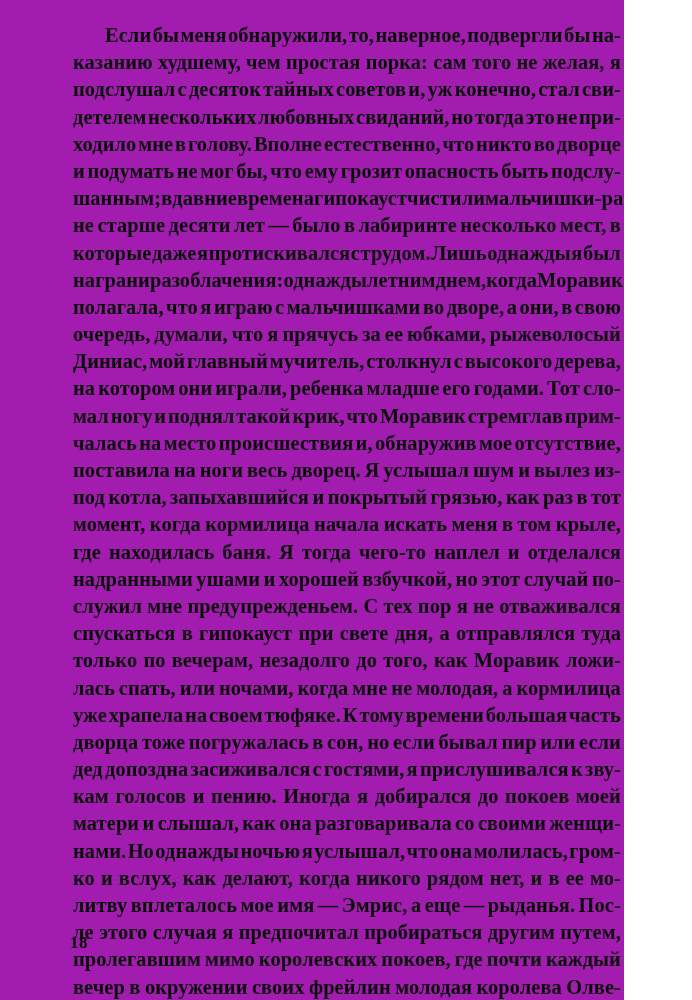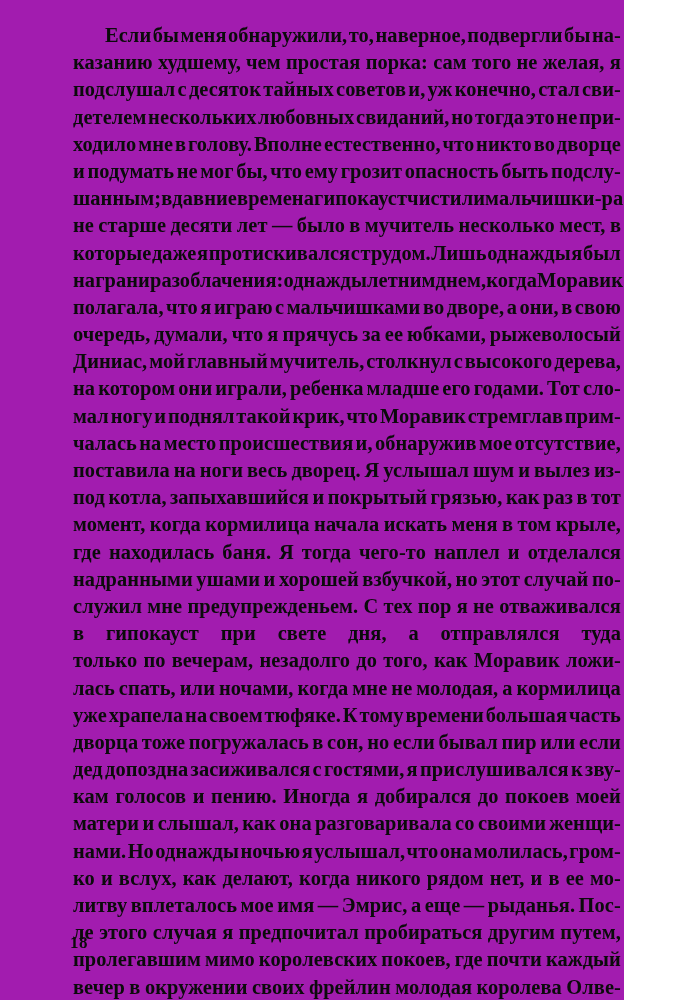--- a/index.html
+++ b/index.html
@@ -70,36 +70,36 @@
 <div class="page">
 
   <div class="text-column">
       <div class="line justify indent"><span class="word">Если</span><span class="word">бы</span><span class="word">меня</span><span class="word">обнаружили,</span><span class="word">то,</span><span class="word">наверное,</span><span class="word">подвергли</span><span class="word">бы</span><span class="word">на-</span></div>
       <div class="line justify"><span class="word">казанию</span><span class="word">худшему,</span><span class="word">чем</span><span class="word">простая</span><span class="word">порка:</span><span class="word">сам</span><span class="word">того</span><span class="word">не</span><span class="word">желая,</span><span class="word">я</span></div>
       <div class="line justify"><span class="word">подслушал</span><span class="word">с</span><span class="word">десяток</span><span class="word">тайных</span><span class="word">советов</span><span class="word">и,</span><span class="word">уж</span><span class="word">конечно,</span><span class="word">стал</span><span class="word">сви-</span></div>
       <div class="line justify"><span class="word">детелем</span><span class="word">нескольких</span><span class="word">любовных</span><span class="word">свиданий,</span><span class="word">но</span><span class="word">тогда</span><span class="word">это</span><span class="word">не</span><span class="word">при-</span></div>
       <div class="line justify"><span class="word">ходило</span><span class="word">мне</span><span class="word">в</span><span class="word">голову.</span><span class="word">Вполне</span><span class="word">естественно,</span><span class="word">что</span><span class="word">никто</span><span class="word">во</span><span class="word">дворце</span></div>
       <div class="line justify"><span class="word">и</span><span class="word">подумать</span><span class="word">не</span><span class="word">мог</span><span class="word">бы,</span><span class="word">что</span><span class="word">ему</span><span class="word">грозит</span><span class="word">опасность</span><span class="word">быть</span><span class="word">подслу-</span></div>
       <div class="line justify"><span class="word">шанным;</span><span class="word">в</span><span class="word">давние</span><span class="word">времена</span><span class="word">гипокауст</span><span class="word">чистили</span><span class="word">мальчишки-рабы</span></div>
-      <div class="line justify"><span class="word">не</span><span class="word">старше</span><span class="word">десяти</span><span class="word">лет</span><span class="word">—</span><span class="word">было</span><span class="word">в</span><span class="word">мучитель</span><span class="word">несколько</span><span class="word">мест,</span><span class="word">в</span></div>
+      <div class="line justify"><span class="word">не</span><span class="word">старше</span><span class="word">десяти</span><span class="word">лет</span><span class="word">—</span><span class="word">было</span><span class="word">в</span><span class="word">лабиринте</span><span class="word">несколько</span><span class="word">мест,</span><span class="word">в</span></div>
       <div class="line justify"><span class="word">которые</span><span class="word">даже</span><span class="word">я</span><span class="word">протискивался</span><span class="word">с</span><span class="word">трудом.</span><span class="word">Лишь</span><span class="word">однажды</span><span class="word">я</span><span class="word">был</span></div>
       <div class="line justify"><span class="word">на</span><span class="word">грани</span><span class="word">разоблачения:</span><span class="word">однажды</span><span class="word">летним</span><span class="word">днем,</span><span class="word">когда</span><span class="word">Моравик</span></div>
       <div class="line justify"><span class="word">полагала,</span><span class="word">что</span><span class="word">я</span><span class="word">играю</span><span class="word">с</span><span class="word">мальчишками</span><span class="word">во</span><span class="word">дворе,</span><span class="word">а</span><span class="word">они,</span><span class="word">в</span><span class="word">свою</span></div>
       <div class="line justify"><span class="word">очередь,</span><span class="word">думали,</span><span class="word">что</span><span class="word">я</span><span class="word">прячусь</span><span class="word">за</span><span class="word">ее</span><span class="word">юбками,</span><span class="word">рыжеволосый</span></div>
       <div class="line justify"><span class="word">Диниас,</span><span class="word">мой</span><span class="word">главный</span><span class="word">мучитель,</span><span class="word">столкнул</span><span class="word">с</span><span class="word">высокого</span><span class="word">дерева,</span></div>
       <div class="line justify"><span class="word">на</span><span class="word">котором</span><span class="word">они</span><span class="word">играли,</span><span class="word">ребенка</span><span class="word">младше</span><span class="word">его</span><span class="word">годами.</span><span class="word">Тот</span><span class="word">сло-</span></div>
       <div class="line justify"><span class="word">мал</span><span class="word">ногу</span><span class="word">и</span><span class="word">поднял</span><span class="word">такой</span><span class="word">крик,</span><span class="word">что</span><span class="word">Моравик</span><span class="word">стремглав</span><span class="word">прим-</span></div>
       <div class="line justify"><span class="word">чалась</span><span class="word">на</span><span class="word">место</span><span class="word">происшествия</span><span class="word">и,</span><span class="word">обнаружив</span><span class="word">мое</span><span class="word">отсутствие,</span></div>
       <div class="line justify"><span class="word">поставила</span><span class="word">на</span><span class="word">ноги</span><span class="word">весь</span><span class="word">дворец.</span><span class="word">Я</span><span class="word">услышал</span><span class="word">шум</span><span class="word">и</span><span class="word">вылез</span><span class="word">из-</span></div>
       <div class="line justify"><span class="word">под</span><span class="word">котла,</span><span class="word">запыхавшийся</span><span class="word">и</span><span class="word">покрытый</span><span class="word">грязью,</span><span class="word">как</span><span class="word">раз</span><span class="word">в</span><span class="word">тот</span></div>
       <div class="line justify"><span class="word">момент,</span><span class="word">когда</span><span class="word">кормилица</span><span class="word">начала</span><span class="word">искать</span><span class="word">меня</span><span class="word">в</span><span class="word">том</span><span class="word">крыле,</span></div>
       <div class="line justify"><span class="word">где</span><span class="word">находилась</span><span class="word">баня.</span><span class="word">Я</span><span class="word">тогда</span><span class="word">чего-то</span><span class="word">наплел</span><span class="word">и</span><span class="word">отделался</span></div>
       <div class="line justify"><span class="word">надранными</span><span class="word">ушами</span><span class="word">и</span><span class="word">хорошей</span><span class="word">взбучкой,</span><span class="word">но</span><span class="word">этот</span><span class="word">случай</span><span class="word">по-</span></div>
       <div class="line justify"><span class="word">служил</span><span class="word">мне</span><span class="word">предупрежденьем.</span><span class="word">С</span><span class="word">тех</span><span class="word">пор</span><span class="word">я</span><span class="word">не</span><span class="word">отваживался</span></div>
-      <div class="line justify"><span class="word">в</span><span class="word">гипокауст</span><span class="word">при</span><span class="word">свете</span><span class="word">дня,</span><span class="word">а</span><span class="word">отправлялся</span><span class="word">туда</span></div>
+      <div class="line justify"><span class="word">спускаться</span><span class="word">в</span><span class="word">гипокауст</span><span class="word">при</span><span class="word">свете</span><span class="word">дня,</span><span class="word">а</span><span class="word">отправлялся</span><span class="word">туда</span></div>
       <div class="line justify"><span class="word">только</span><span class="word">по</span><span class="word">вечерам,</span><span class="word">незадолго</span><span class="word">до</span><span class="word">того,</span><span class="word">как</span><span class="word">Моравик</span><span class="word">ложи-</span></div>
       <div class="line justify"><span class="word">лась</span><span class="word">спать,</span><span class="word">или</span><span class="word">ночами,</span><span class="word">когда</span><span class="word">мне</span><span class="word">не</span><span class="word">молодая,</span><span class="word">а</span><span class="word">кормилица</span></div>
       <div class="line justify"><span class="word">уже</span><span class="word">храпела</span><span class="word">на</span><span class="word">своем</span><span class="word">тюфяке.</span><span class="word">К</span><span class="word">тому</span><span class="word">времени</span><span class="word">большая</span><span class="word">часть</span></div>
       <div class="line justify"><span class="word">дворца</span><span class="word">тоже</span><span class="word">погружалась</span><span class="word">в</span><span class="word">сон,</span><span class="word">но</span><span class="word">если</span><span class="word">бывал</span><span class="word">пир</span><span class="word">или</span><span class="word">если</span></div>
       <div class="line justify"><span class="word">дед</span><span class="word">допоздна</span><span class="word">засиживался</span><span class="word">с</span><span class="word">гостями,</span><span class="word">я</span><span class="word">прислушивался</span><span class="word">к</span><span class="word">зву-</span></div>
       <div class="line justify"><span class="word">кам</span><span class="word">голосов</span><span class="word">и</span><span class="word">пению.</span><span class="word">Иногда</span><span class="word">я</span><span class="word">добирался</span><span class="word">до</span><span class="word">покоев</span><span class="word">моей</span></div>
       <div class="line justify"><span class="word">матери</span><span class="word">и</span><span class="word">слышал,</span><span class="word">как</span><span class="word">она</span><span class="word">разговаривала</span><span class="word">со</span><span class="word">своими</span><span class="word">женщи-</span></div>
       <div class="line justify"><span class="word">нами.</span><span class="word">Но</span><span class="word">однажды</span><span class="word">ночью</span><span class="word">я</span><span class="word">услышал,</span><span class="word">что</span><span class="word">она</span><span class="word">молилась,</span><span class="word">гром-</span></div>
       <div class="line justify"><span class="word">ко</span><span class="word">и</span><span class="word">вслух,</span><span class="word">как</span><span class="word">делают,</span><span class="word">когда</span><span class="word">никого</span><span class="word">рядом</span><span class="word">нет,</span><span class="word">и</span><span class="word">в</span><span class="word">ее</span><span class="word">мо-</span></div>
       <div class="line justify"><span class="word">литву</span><span class="word">вплеталось</span><span class="word">мое</span><span class="word">имя</span><span class="word">—</span><span class="word">Эмрис,</span><span class="word">а</span><span class="word">еще</span><span class="word">—</span><span class="word">рыданья.</span><span class="word">Пос-</span></div>

